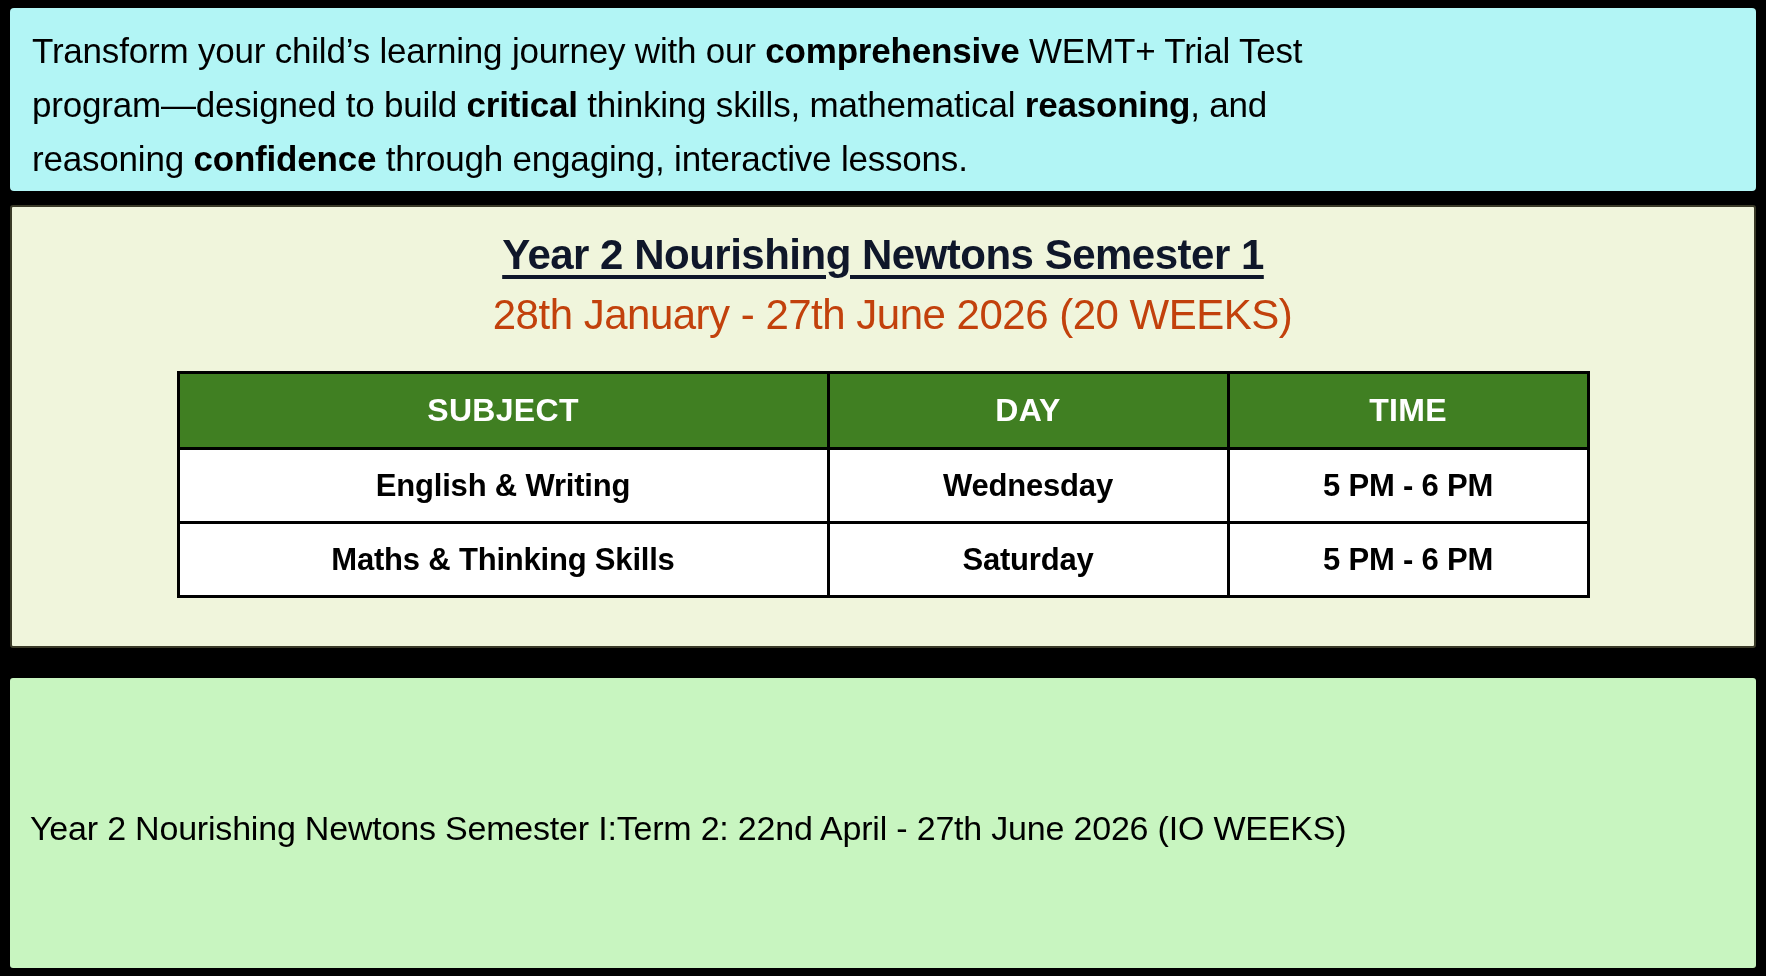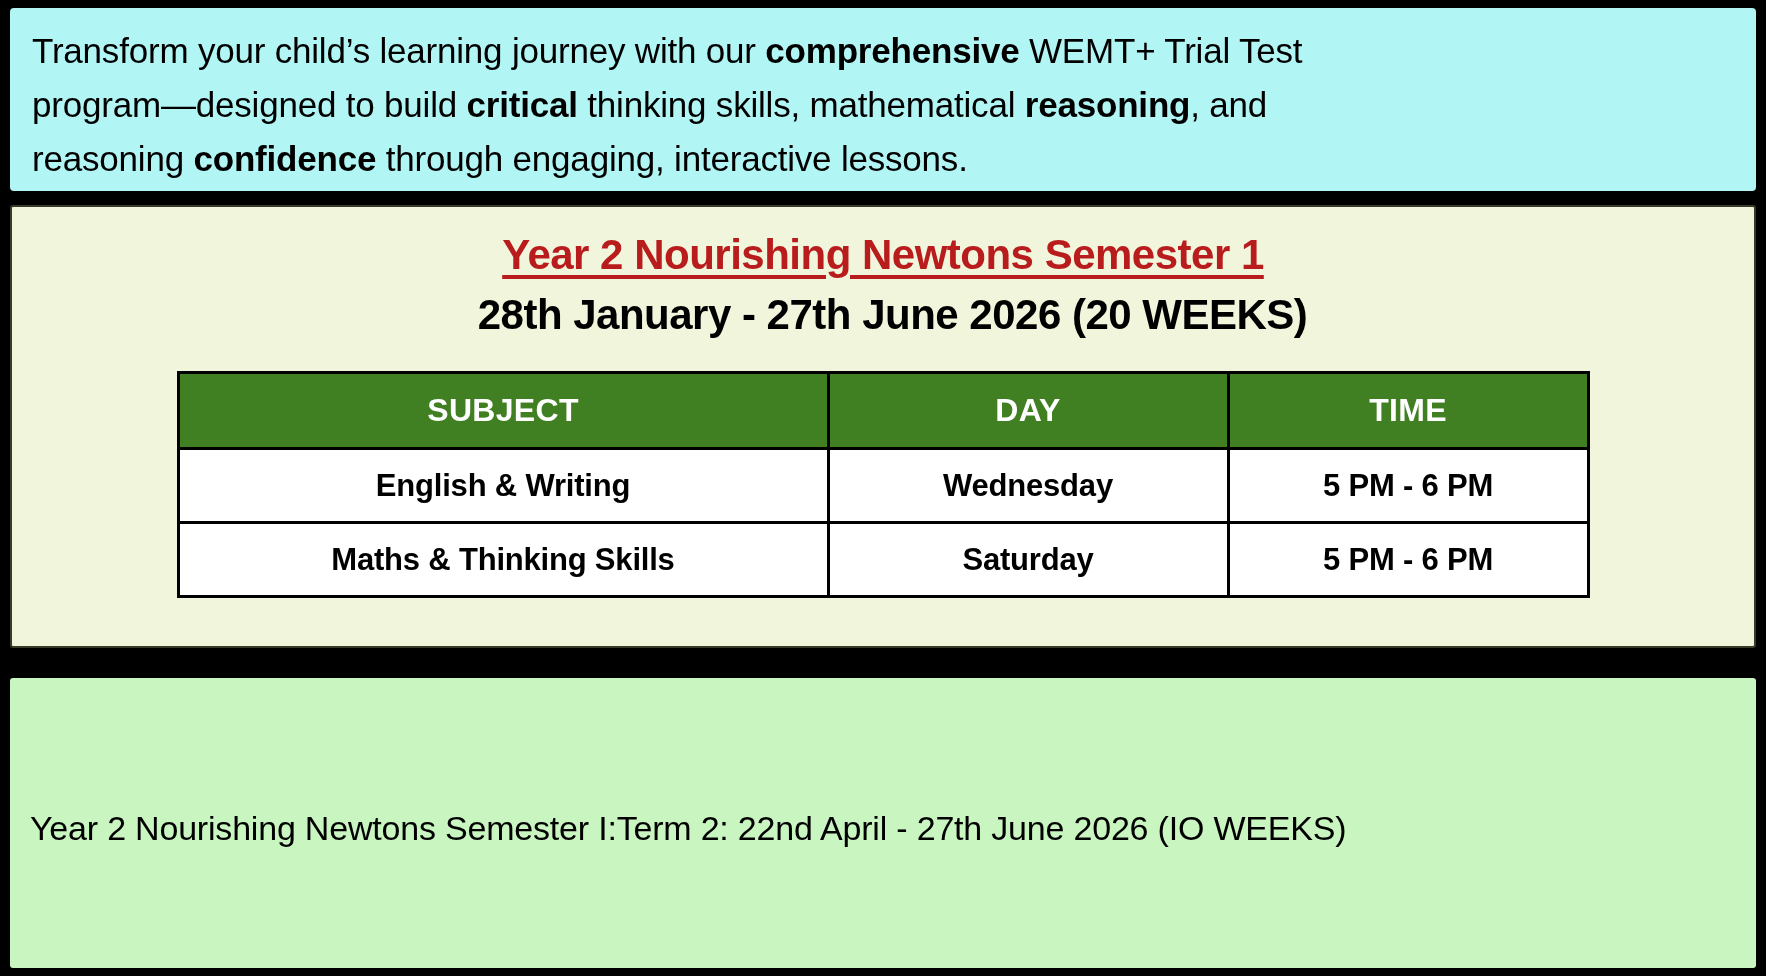--- a/index.html
+++ b/index.html
@@ -46,31 +46,31 @@
     flex: 0 0 auto;
     height: 443px;
     padding: 22px 18px 20px 18px;
     display: flex;
     flex-direction: column;
     align-items: center;
   }
   .schedule-title {
     font-size: 42px;
     font-weight: 700;
-    color: #b91c1c;
+    color: #0f172a;
     text-decoration: underline;
     text-underline-offset: 6px;
     text-decoration-thickness: 4px;
     letter-spacing: -0.5px;
     line-height: 52px;
   }
   .schedule-subtitle {
     font-size: 42px;
-    font-weight: 700;
-    color: #000000;
+    font-weight: 400;
+    color: #c2410c;
     letter-spacing: -0.5px;
     line-height: 56px;
     margin-top: 6px;
     margin-left: 19px;
   }
 
   
   .schedule-table {
     margin-top: 28px;
     width: 1410px;

